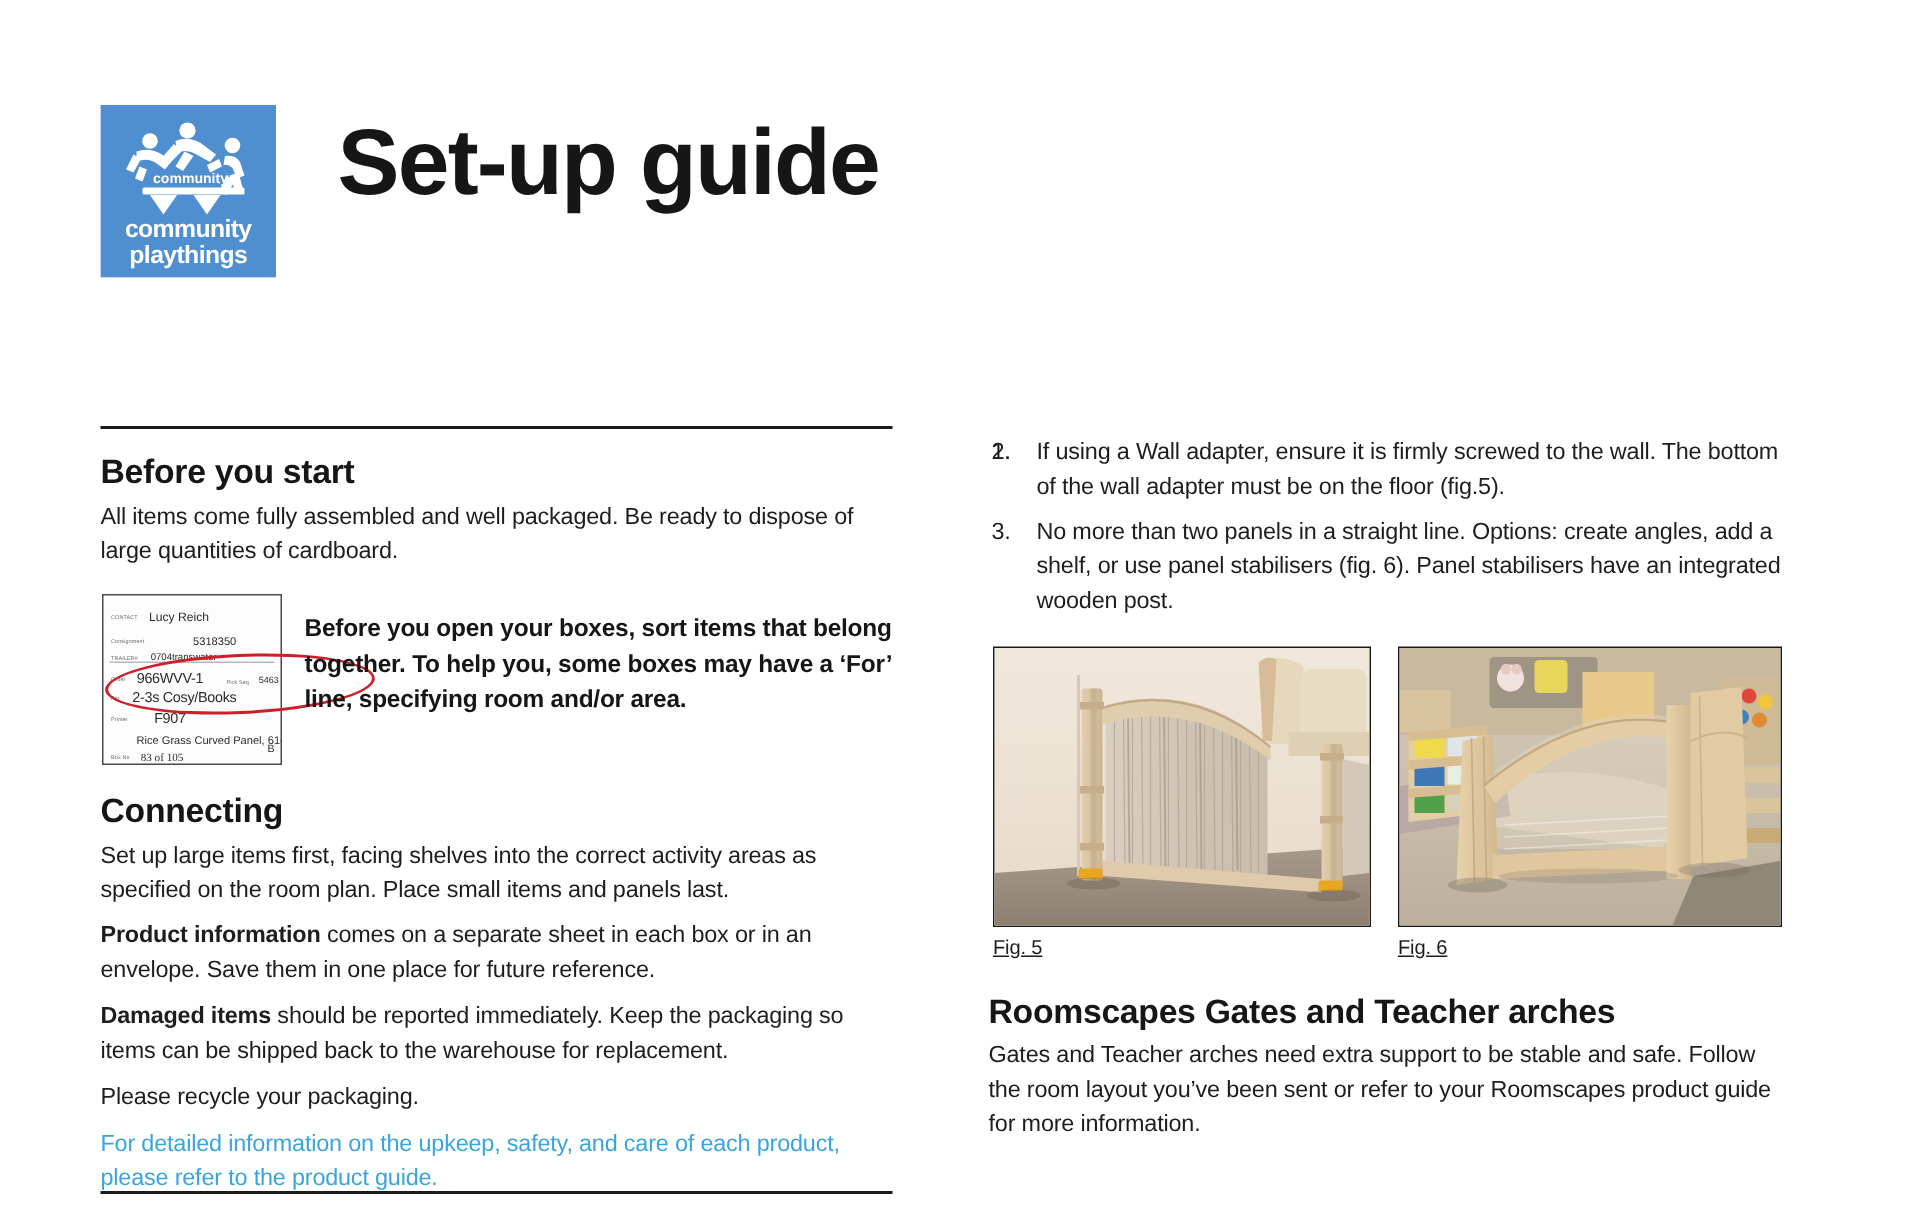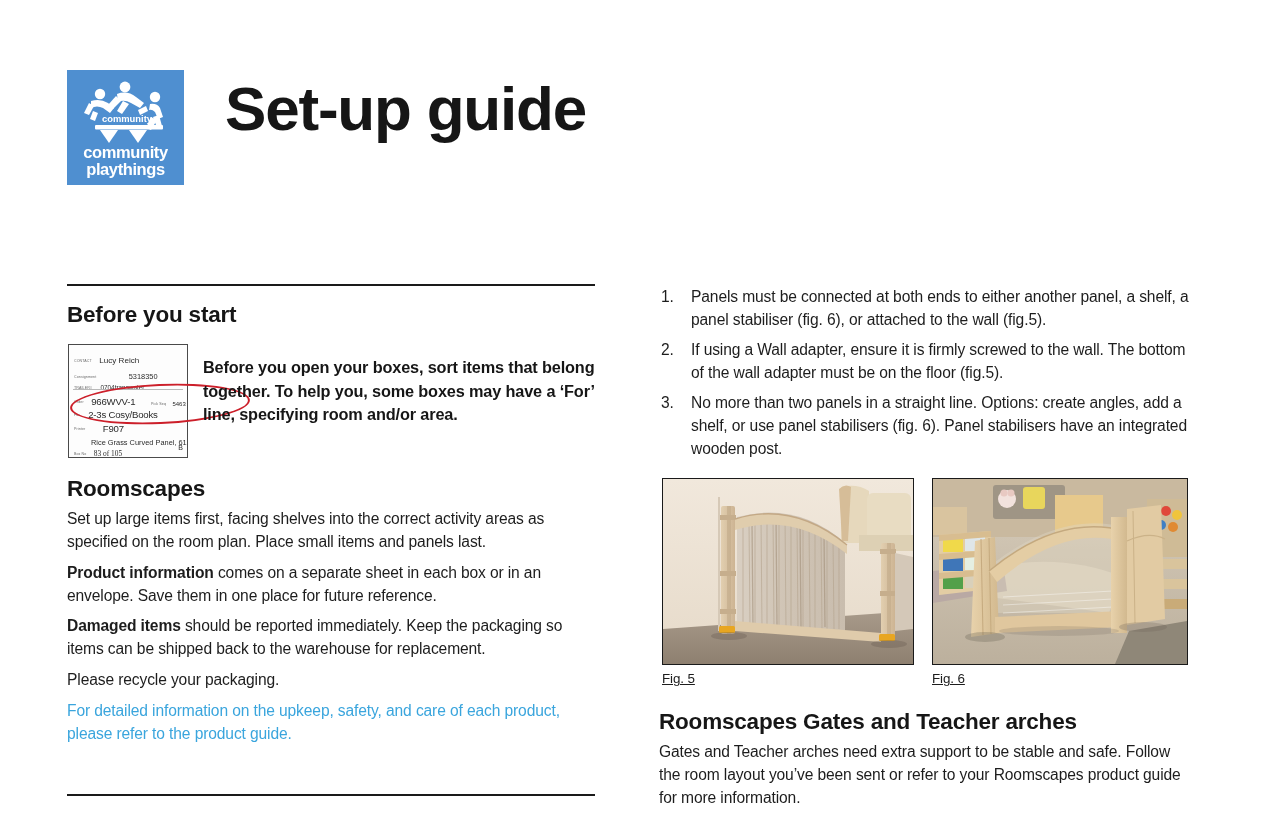--- a/index.html
+++ b/index.html
@@ -262,20 +262,21 @@
 
   <div id="page-title">Set-up guide</div>
 </div>
 
 <div id="col-left">
 
   <hr class="rule">
 
   <h2 class="section-heading">Before you start</h2>
 
+  <p class="body">All items come fully assembled and well packaged. Be ready to dispose of large quantities of cardboard.</p>
 
   <div id="sort-block">
 
     <div id="ship-label">
       <div class="lbl-row" style="top:6px;">
         <span class="k">CONTACT</span>
         <span class="v mid" style="margin-left:3px;">Lucy Reich</span>
       </div>
       <div class="lbl-row" style="top:22px;">
         <span class="k">Consignment</span>
@@ -310,42 +311,41 @@
         <span class="v" style="margin-left:3px;font-family:Liberation Serif, serif;">83 of 105</span>
       </div>
       <div class="edge-b" style="top:99px;">B</div>
     </div>
 
     <div id="red-oval"></div>
 
     <div id="callout">Before you open your boxes, sort items that belong together. To help you, some boxes may have a ‘For’ line, specifying room and/or area.</div>
   </div>
 
-  <h2 class="section-heading">Roomscapes</h2>
+  <h2 class="section-heading">Connecting</h2>
 
   <p class="body">Set up large items first, facing shelves into the correct activity areas as specified on the room plan. Place small items and panels last.</p>
 
   <p class="body"><b>Product information</b><span> comes on a separate sheet in each box or in an envelope. Save them in one place for future reference.</span></p>
 
   <p class="body"><b>Damaged items</b><span> should be reported immediately. Keep the packaging so items can be shipped back to the warehouse for replacement.</span></p>
 
   <p class="body">Please recycle your packaging.</p>
 
   <p class="link">For detailed information on the upkeep, safety, and care of each product, please refer to the product guide.</p>
 </div>
 
 <hr class="rule" id="bottom-rule">
 
 <div id="col-right">
 
 
   <ol class="numbered">
     <li>
       <span class="num">1.</span>
-      <span>Panels must be connected at both ends to either another panel, a shelf, a panel stabiliser (fig. 6), or attached to the wall (fig.5).</span>
     </li>
     <li>
       <span class="num">2.</span>
       <span>If using a Wall adapter, ensure it is firmly screwed to the wall. The bottom of the wall adapter must be on the floor (fig.5).</span>
     </li>
     <li>
       <span class="num">3.</span>
       <span>No more than two panels in a straight line.  Options: create angles, add a shelf, or use panel stabilisers (fig. 6). Panel stabilisers have an integrated wooden post.</span>
     </li>
   </ol>

